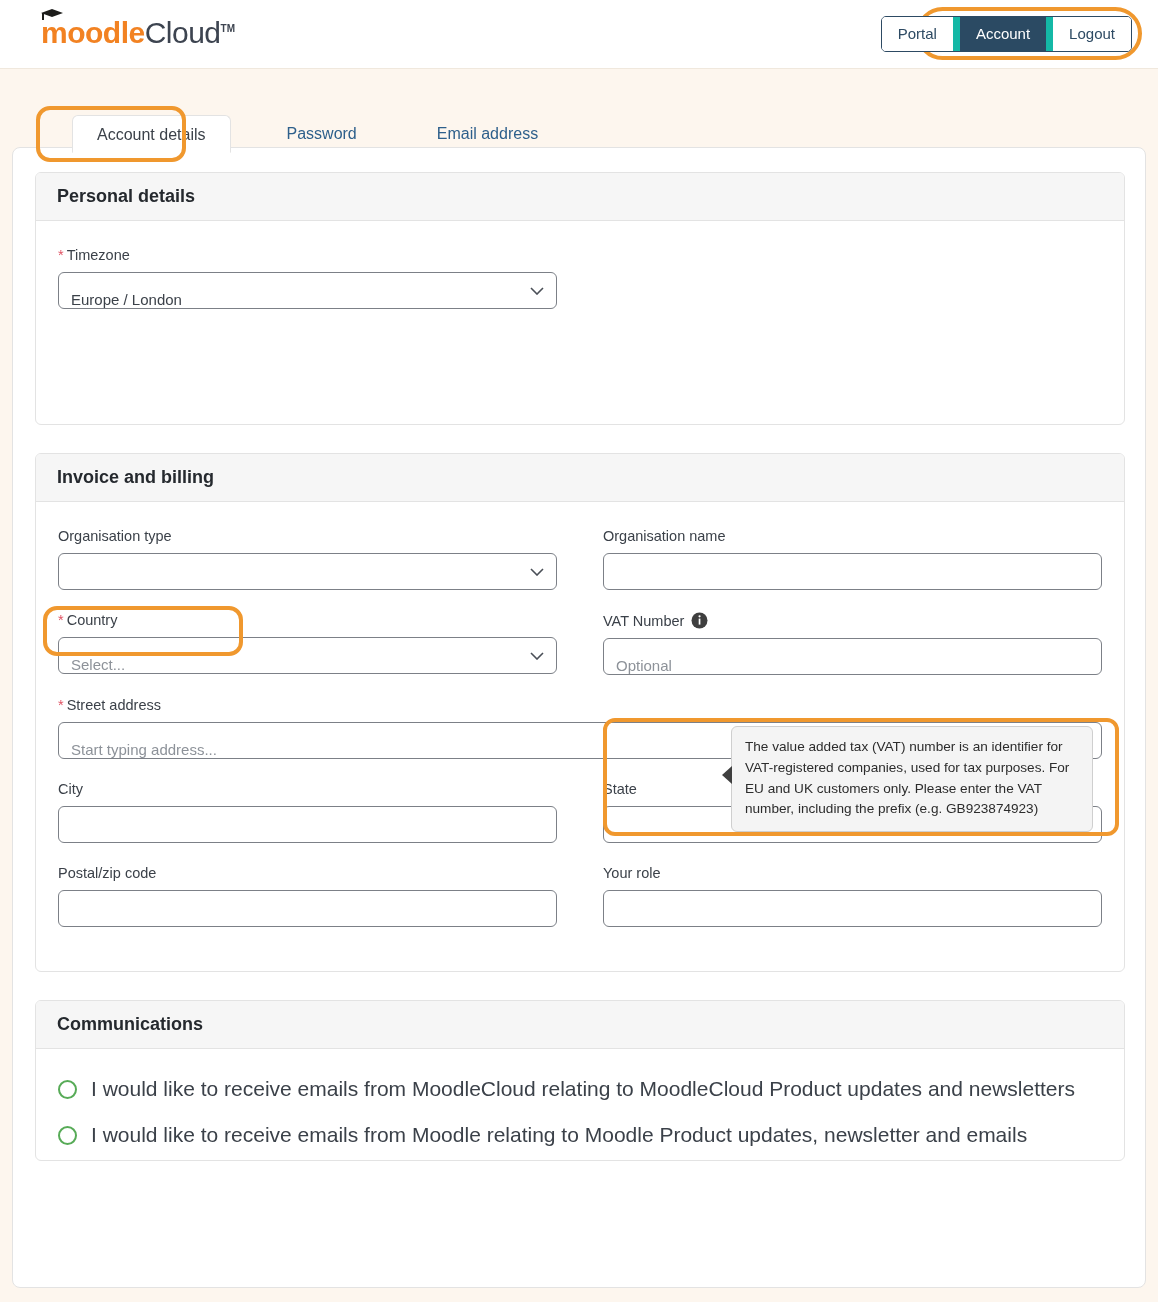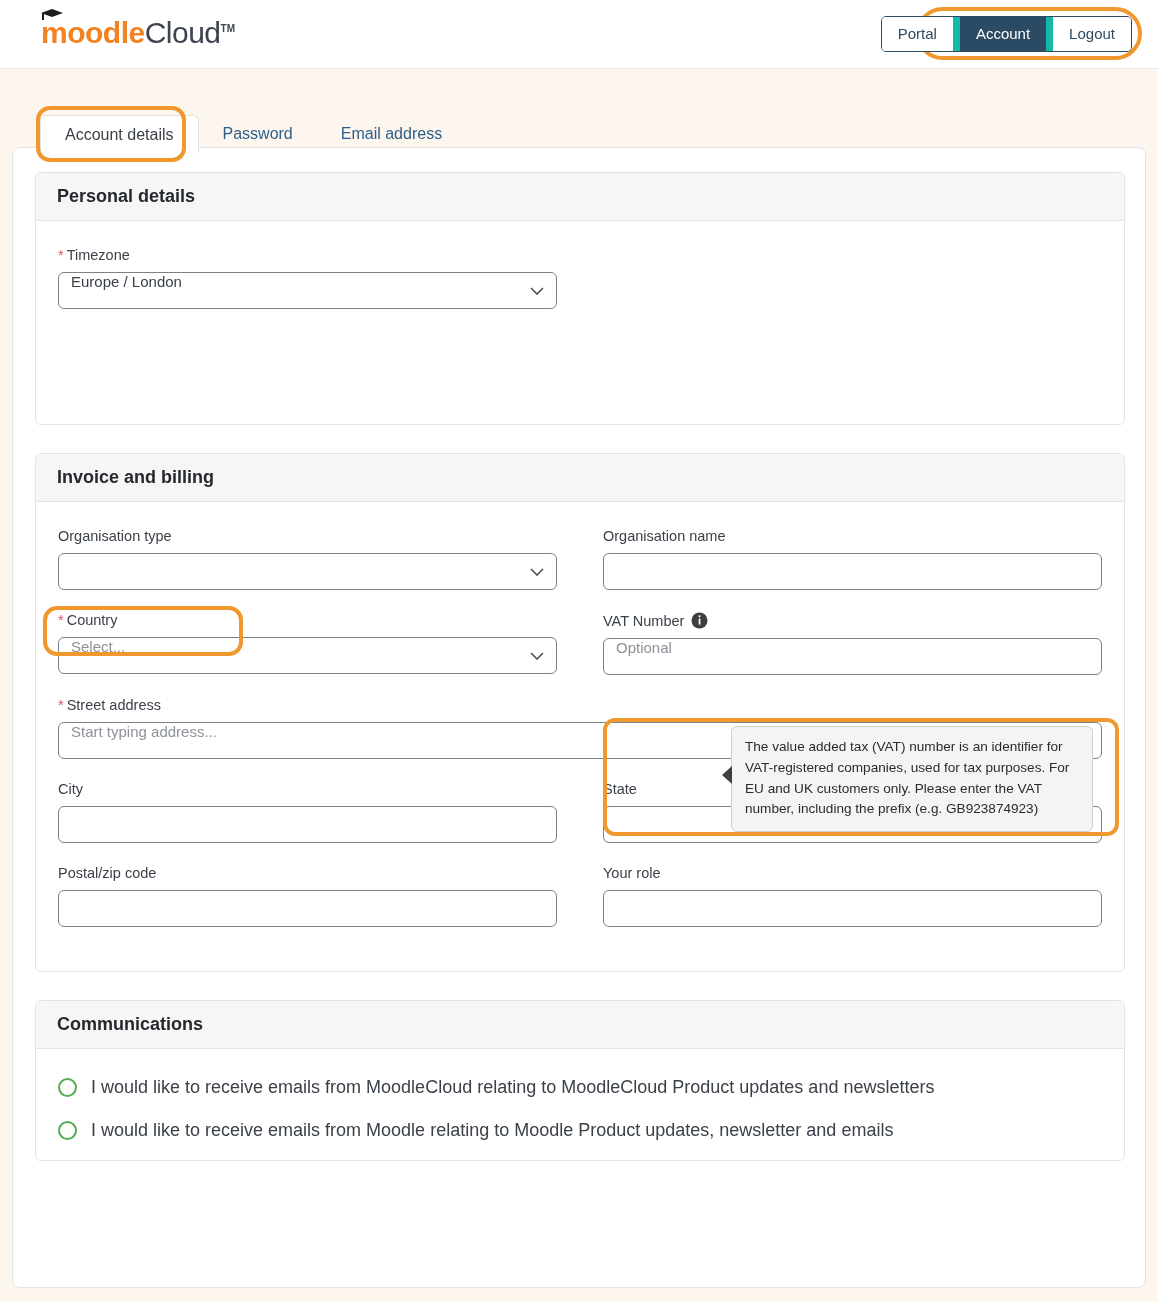--- a/index.html
+++ b/index.html
@@ -54,21 +54,21 @@
   
   .tabs {
     position: absolute; left: 0; top: 69px; width: 1158px; height: 79px;
   }
   .tabrow {
     position: absolute; left: 40px; top: 46px;
     display: flex; align-items: flex-end; gap: 0;
   }
   .tab {
     padding: 0 24px; height: 38px; line-height: 38px; font-size: 16px;
-    color: #2d5f8b; cursor: pointer; white-space: nowrap;
+    color: #2d5f8b; cursor: pointer; white-space: nowrap; margin-left: 32px;
   }
   .tab.active {
     background: #ffffff; color: #3b4149;
     border: 1px solid #e3e3e3; border-bottom-color: #ffffff;
     border-radius: 6px 6px 0 0; position: relative; z-index: 3;
   }
   .tab-ring {
     position: absolute; left: 36px; top: 106px;
     width: 150px; height: 56px;
     border: 4px solid #f0982e; border-radius: 14px; z-index: 6;
@@ -100,21 +100,21 @@
   .col.full { width: 1046px; }
   .field { margin-bottom: 22px; }
   .flabel {
     display: block; font-size: 14.5px; color: #3b4149; margin-bottom: 9px;
   }
   .req { color: #e05263; margin-right: 3px; }
   .input {
     width: 100%; height: 37px; border: 1px solid #7c8087; border-radius: 6px;
     background: #fff; padding: 0 12px; font-size: 15px; color: #3b4149;
     font-family: "Liberation Sans", sans-serif;
-    display: flex; align-items: flex-start;
+    display: flex; align-items: flex-end;
   }
   .input.placeholder { color: #8d9299; }
   .select {
     position: relative; padding-right: 34px;
   }
   .chev {
     position: absolute; right: 12px; top: 50%; transform: translateY(-50%);
     width: 14px; height: 8px;
   }
 
@@ -146,21 +146,21 @@
     position: absolute; left: -10px; top: 39px;
     width: 0; height: 0;
     border-top: 9px solid transparent;
     border-bottom: 9px solid transparent;
     border-right: 10px solid #3f3f3f;
   }
 
   
   .comm-item {
     display: flex; align-items: center; gap: 14px; margin-bottom: 22px;
-    font-size: 18px; color: #3b4149;
+    font-size: 21px; color: #3b4149;
   }
   .comm-item:last-child { margin-bottom: 4px; }
   .greenring {
     width: 19px; height: 19px; border: 2px solid #57ab57; border-radius: 50%;
     flex: 0 0 19px; background: #fff;
   }
 </style>
 </head>
 <body>
 

